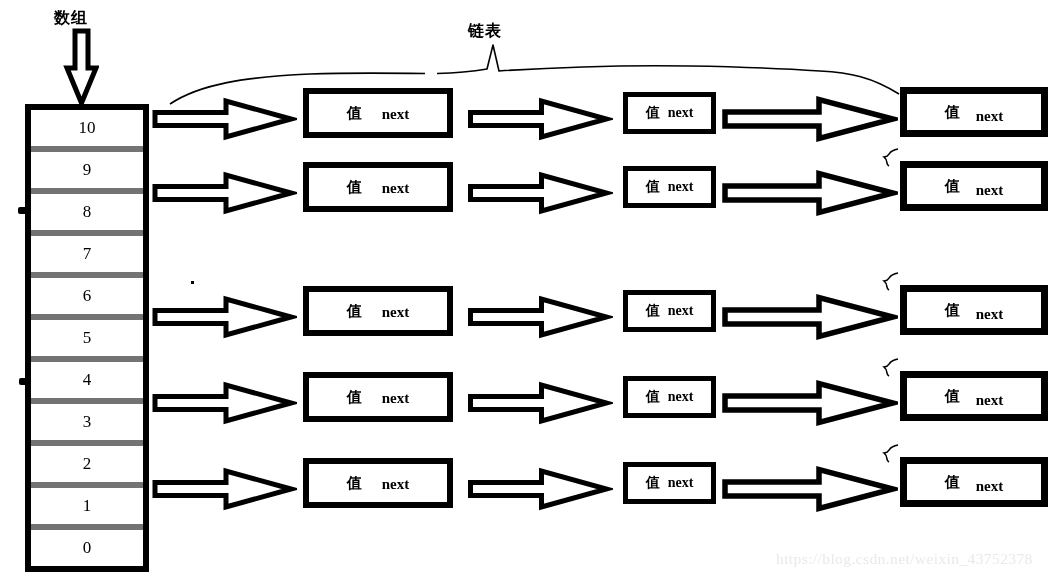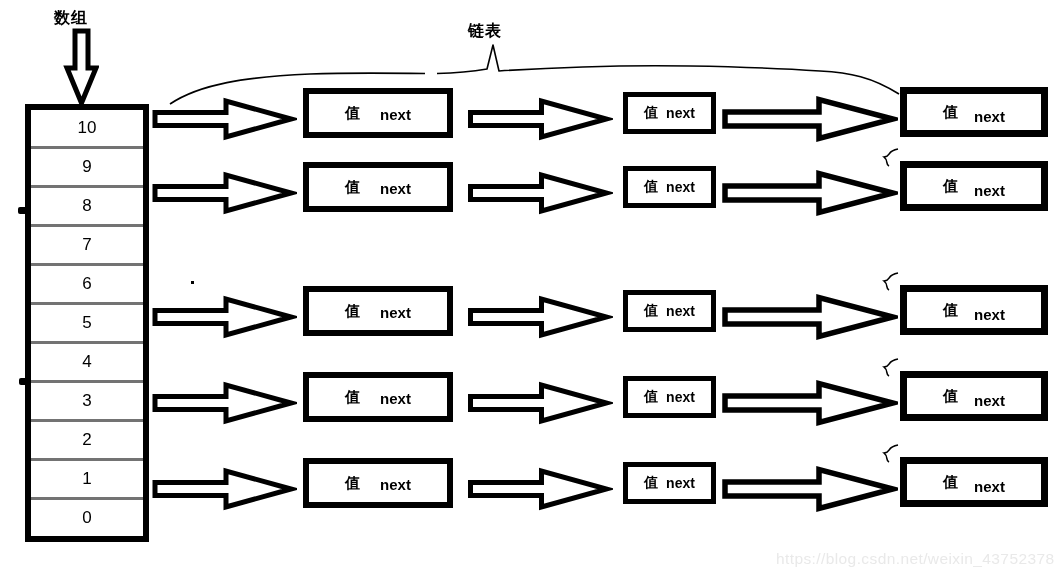--- a/index.html
+++ b/index.html
@@ -1,28 +1,28 @@
 <!DOCTYPE html>
 <html><head>
 <meta charset="utf-8">
 <style>
   html,body{margin:0;padding:0;background:#fff;}
   #canvas{
     position:relative;width:1064px;height:581px;background:#fff;overflow:hidden;
-    font-family:Liberation Sans, sans-serif;color:#000;
+    font-family:Liberation Serif, serif;color:#000;
   }
   .abs{position:absolute;}
   .diagram-title{font-weight:bold;font-size:16px;letter-spacing:1px;}
   
   #array{
     position:absolute;left:25px;top:104px;width:124px;
     border:6px solid #000;box-sizing:border-box;background:#fff;
   }
   .array-cell{
-    height:36px;border-bottom:3px solid #737373;box-sizing:content-box;
+    height:36px;border-bottom:6px solid #737373;box-sizing:content-box;
     display:flex;align-items:center;justify-content:center;
     font-size:17px;background:#fff;
   }
   .array-cell:last-child{border-bottom:none;}
   
   .link-row{position:absolute;left:0;width:1064px;height:58px;}
   .node-box{
     position:absolute;box-sizing:border-box;background:#fff;border:6px solid #000;
     display:flex;align-items:center;justify-content:center;
   }

